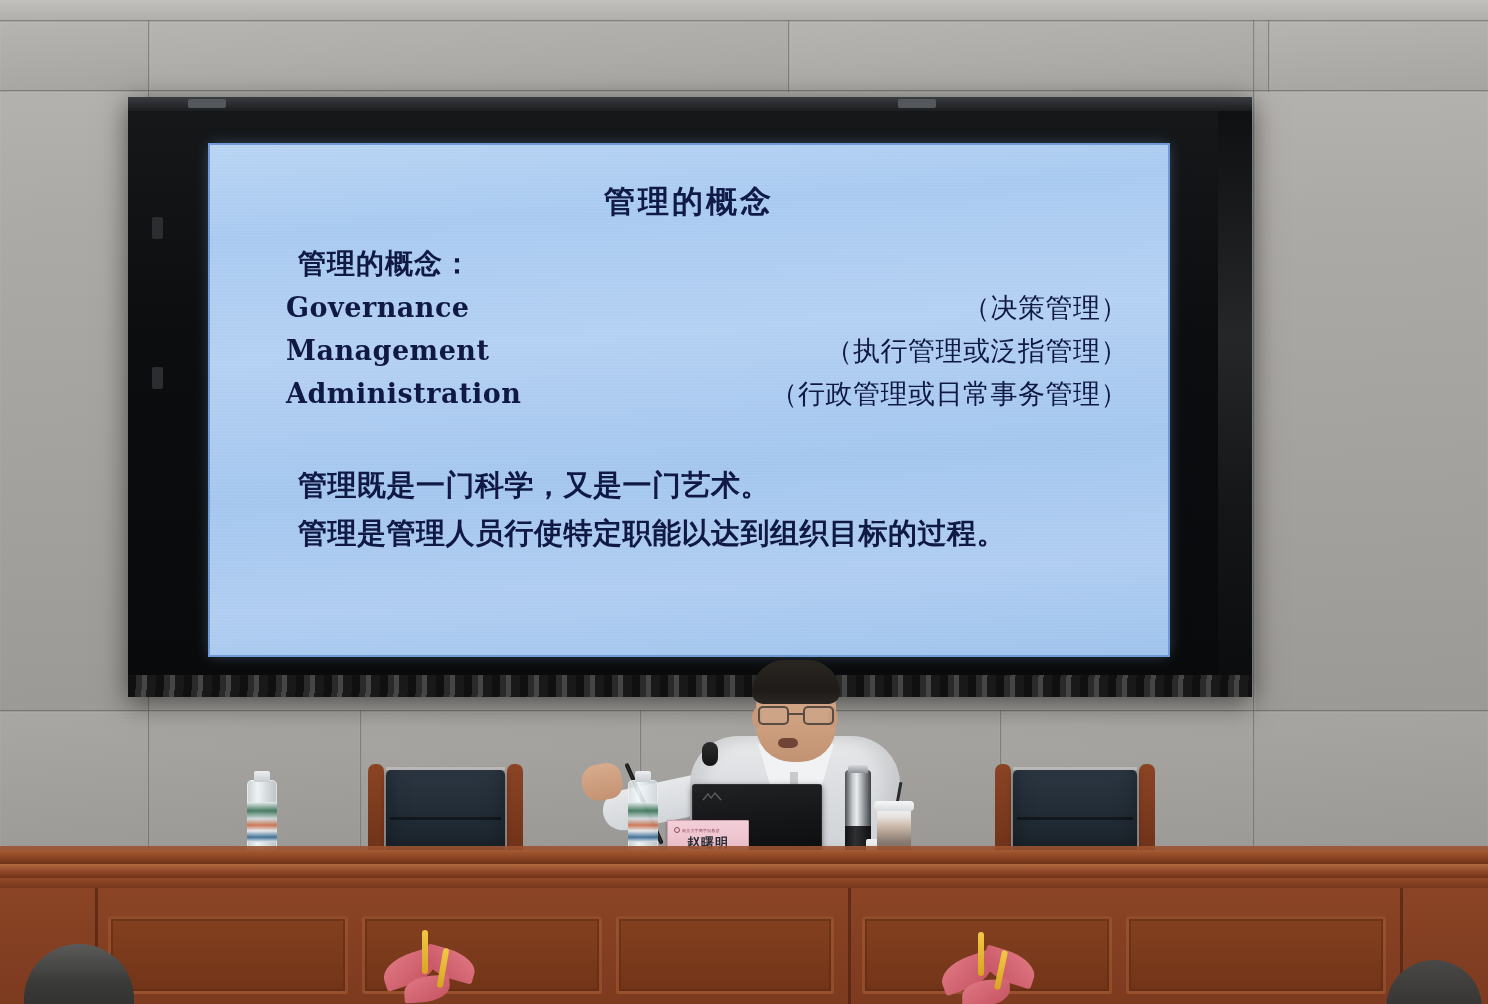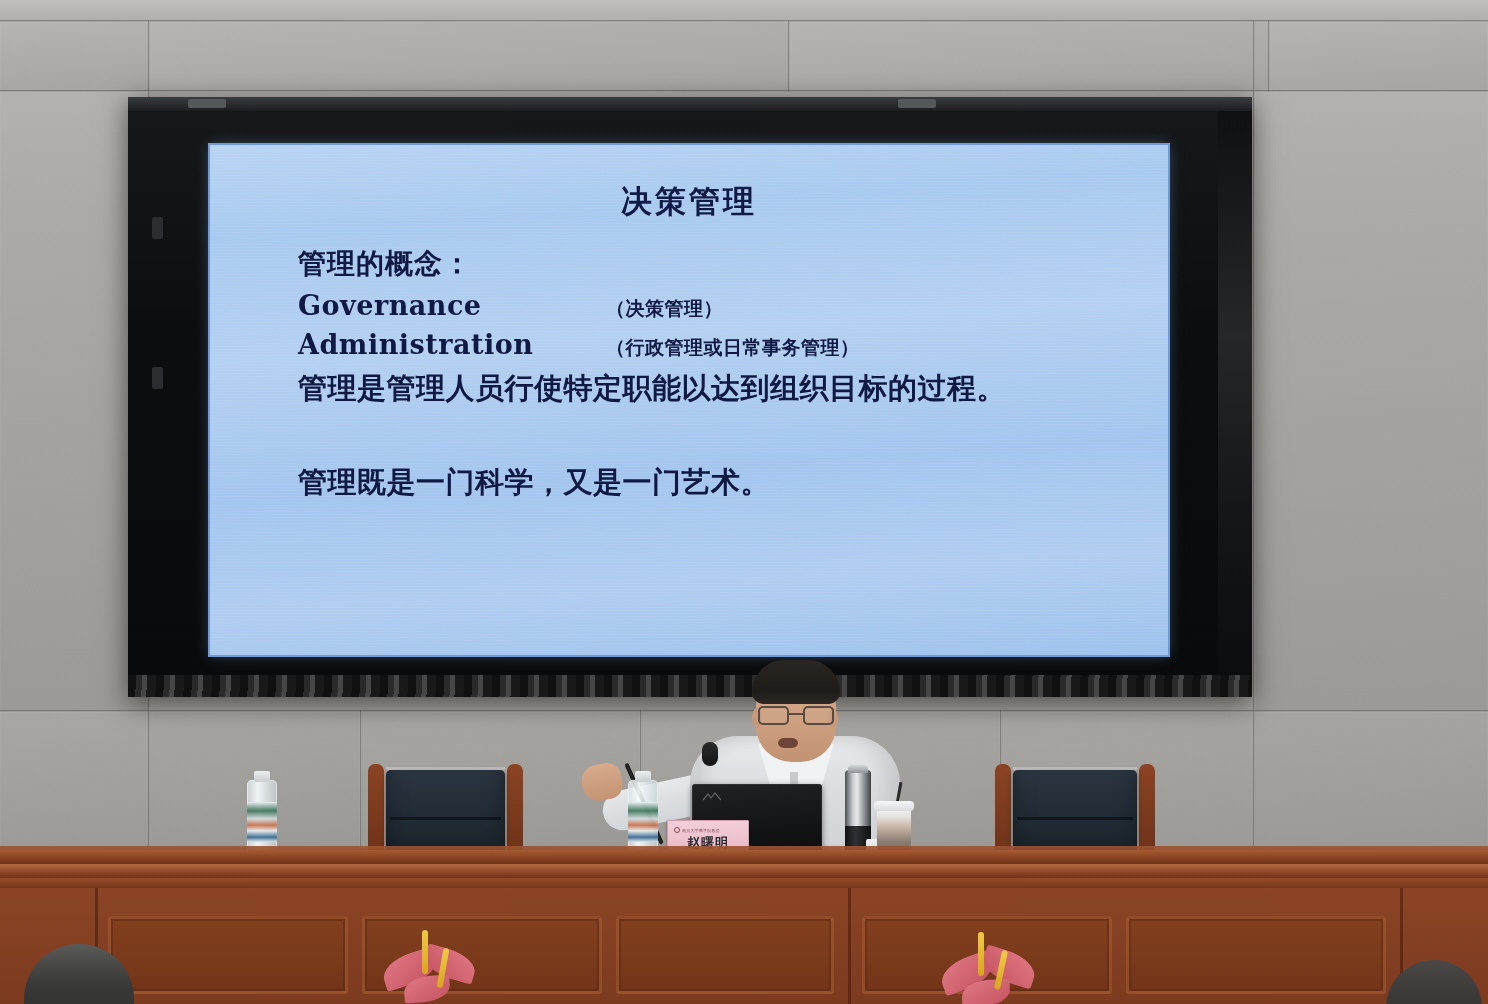--- a/index.html
+++ b/index.html
@@ -67,26 +67,26 @@
     text-shadow:0 1px 0 rgba(255,255,255,.25);
   }
   .slide-sub {
     text-align:center; font-family:"DejaVu Serif", serif; font-weight:700;
     color:#101a46; font-size:31px; letter-spacing:3px; margin-top:22px;
   }
   .slide-lead {
     font-family:"DejaVu Serif", serif; font-weight:700; color:#0f1944;
     font-size:28px; margin-top:22px; margin-left:48px; letter-spacing:1px;
   }
-  .tier-row { display:flex; margin-left:48px; margin-top:7px; align-items:baseline; }
+  .tier-row { display:flex; margin-left:36px; margin-top:7px; align-items:baseline;justify-content:space-between; }
   .tier-en {
     font-family:"DejaVu Serif", serif; font-weight:700; color:#0f1944;
     font-size:27px; width:308px; letter-spacing:.5px;
   }
-  .tier-zh { font-family:"DejaVu Serif", serif; font-weight:700; color:#0f1944; font-size:19px; letter-spacing:.5px; }
+  .tier-zh { font-family:"DejaVu Serif", serif; font-weight:400; color:#0f1944; font-size:27px; letter-spacing:.5px; }
   .slide-note {
     font-family:"DejaVu Serif", serif; font-weight:700; color:#0f1944;
     font-size:29px; margin-left:48px; letter-spacing:.5px;
   }
   .note-gap { margin-top:54px; }
   .note-gap2 { margin-top:8px; }
 
   
   .desk {
     position:absolute; left:0; bottom:0; width:1488px; height:140px;
@@ -306,34 +306,38 @@
       <div class="nub" style="left:770px;"></div>
     </div>
     <div class="tv-sidedot" style="top:120px;"></div>
     <div class="tv-sidedot" style="top:270px;"></div>
     <div class="tv-reflect-right"></div>
     <div class="tv-bottom"></div>
 
     <div class="screen">
       <div class="slide-inner">
 
-        <div class="slide-sub">决策管理</div>
+        <div class="slide-sub">管理的概念</div>
         <div class="slide-lead">管理的概念：</div>
 
         <div class="tier-row">
           <span class="tier-en">Governance</span>
           <span class="tier-zh">（决策管理）</span>
         </div>
         <div class="tier-row">
+          <span class="tier-en">Management</span>
+          <span class="tier-zh">（执行管理或泛指管理）</span>
+        </div>
+        <div class="tier-row">
           <span class="tier-en">Administration</span>
           <span class="tier-zh">（行政管理或日常事务管理）</span>
         </div>
 
+        <div class="slide-note note-gap">管理既是一门科学，又是一门艺术。</div>
         <div class="slide-note note-gap2">管理是管理人员行使特定职能以达到组织目标的过程。</div>
-        <div class="slide-note note-gap">管理既是一门科学，又是一门艺术。</div>
 
       </div>
     </div>
   </div>
 
   <div class="chair" style="left:368px;top:764px;width:155px;height:96px;">
     <div class="chair-arm l"></div>
     <div class="chair-arm r"></div>
     <div class="chair-back"></div>
     <div class="chair-highlight"></div>

